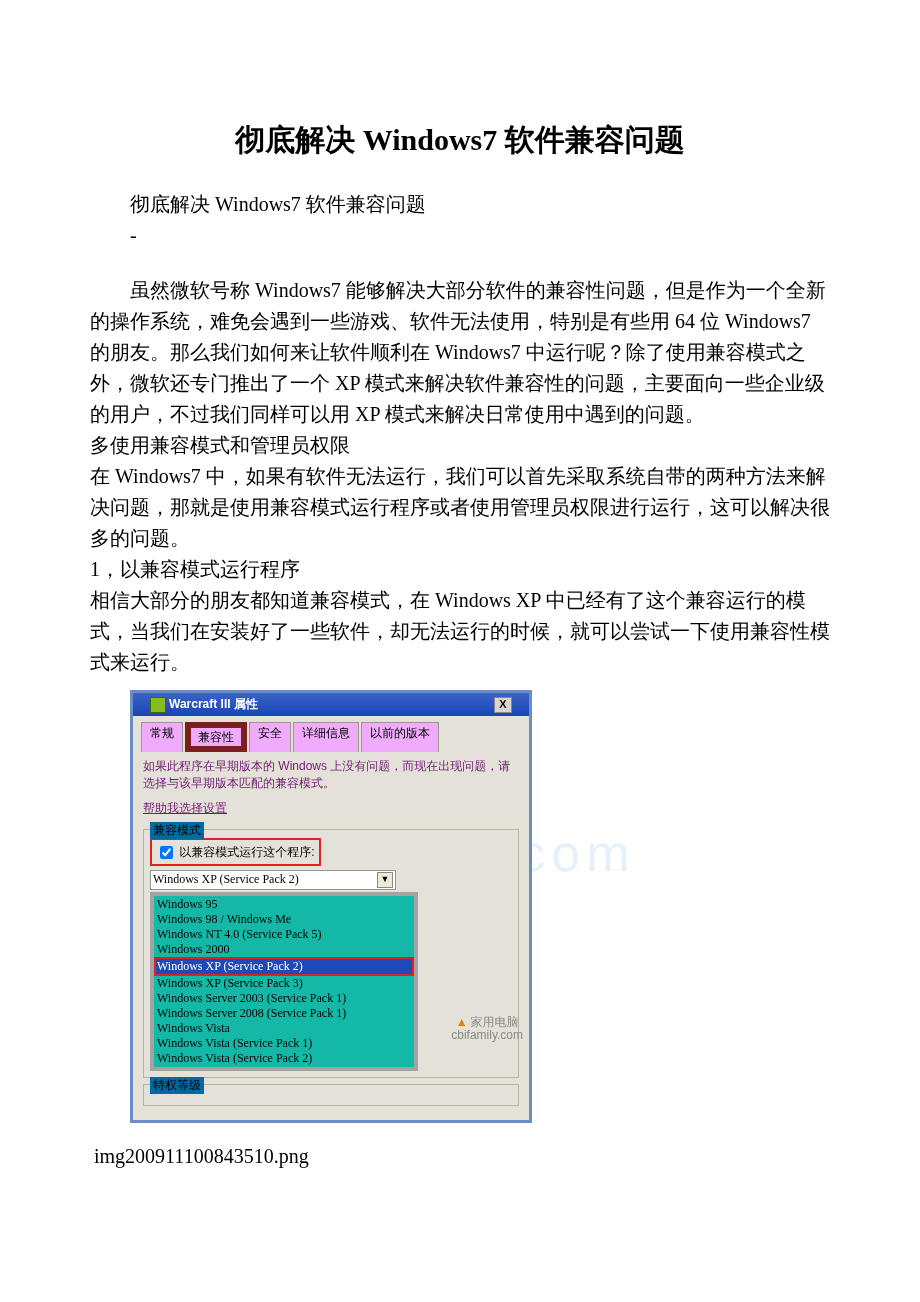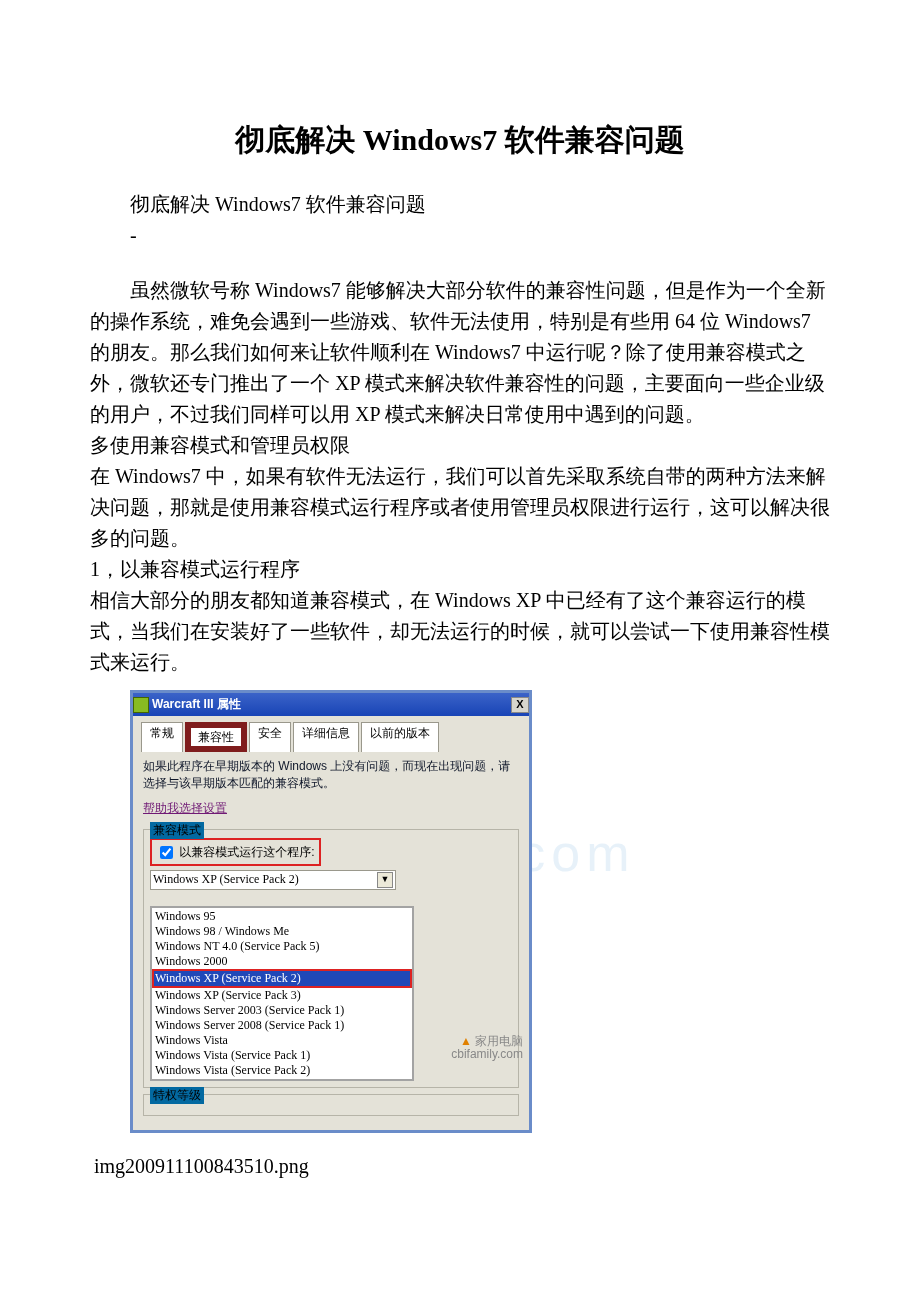--- a/index.html
+++ b/index.html
@@ -45,21 +45,21 @@
     background: #e4e2d8;
     font-family: "SimSun", Tahoma, sans-serif;
     margin: 12px 0 0 40px;
     position: relative;
   }
   .dlg-title {
     background: linear-gradient(#3b63c8,#1844b6);
     color: #fff;
     font-size: 12px;
     font-weight: bold;
-    padding: 3px 0;
+    padding: 3px 17px;
     display: flex;
     align-items: center;
     gap: 3px;
   }
   .dlg-title .ticon {
     width: 14px; height: 14px;
     background: #8b2; border: 1px solid #460;
     display: inline-block;
   }
   .dlg-close {
@@ -70,26 +70,26 @@
     color: #000;
     font: bold 11px/12px Arial;
     text-align: center;
   }
   .dlg-body { padding: 6px 8px 8px 8px; }
   .tabbar { display: flex; gap: 0; font-size: 12px; margin-bottom: 6px;}
   .tab {
     padding: 2px 8px 1px 8px;
     border: 1px solid #9a988c;
     border-bottom: none;
-    background: #ffffff;
+    background: #f0abfc;
     color: #000;
     margin-right: 2px;
   }
   .tab.active { border: 6px solid #7f1d1d; padding: 1px 7px 0 7px; font-weight: normal;}
-  .desc { font-size: 12px; color: #0f172a; line-height: 1.4; margin: 4px 2px 6px 2px;}
+  .desc { font-size: 12px; color: #701a75; line-height: 1.4; margin: 4px 2px 6px 2px;}
   .hlink { color: #701a75; text-decoration: underline; font-size: 12px; margin: 0 0 8px 2px; display: inline-block;}
   .groupbox {
     border: 1px solid #b6b4a8;
     margin: 4px 2px 6px 2px;
     padding: 8px 6px 6px 6px;
     position: relative;
   }
   .grouplabel {
     position: absolute; top: -8px; left: 6px;
     background: #0369a1; padding: 0 3px;
@@ -111,34 +111,34 @@
   .combo .arrow {
     margin-left: auto;
     width: 14px; height: 14px;
     border: 1px solid #888;
     background: #ece9d8;
     font: 9px/12px Arial;
     text-align: center;
   }
   .listbox {
     width: 260px;
-    border: 2px solid #a3a3a3;
-    background: #ffffff;
+    border: 4px solid #a3a3a3;
+    background: #14b8a6;
     font: 12px Tahoma, "SimSun";
-    margin-top: 16px;
+    margin-top: 2px;
     padding: 1px 0;
   }
   .listbox div { padding: 0 3px; white-space: nowrap;}
   .listbox .hl { background: #2048b8; color: #fff; border: 2px solid #d22; padding: 0 1px;}
   .cbilogo {
     position: absolute;
-    right: 6px; bottom: 69px;
+    right: 6px; bottom: 78px;
     font: 12px/1.1 Arial;
     color: #888;
-    text-align: right;
+    text-align: center;
   }
   .cbilogo b { color: #e08000; font-family: "SimSun"; font-weight: normal;}
   .caption { font-size: 20px; margin: 22px 0 0 4px;}
 </style>
 </head>
 <body>
 
 <div class="page">
   <div class="title">彻底解决 Windows7 软件兼容问题</div>
 

